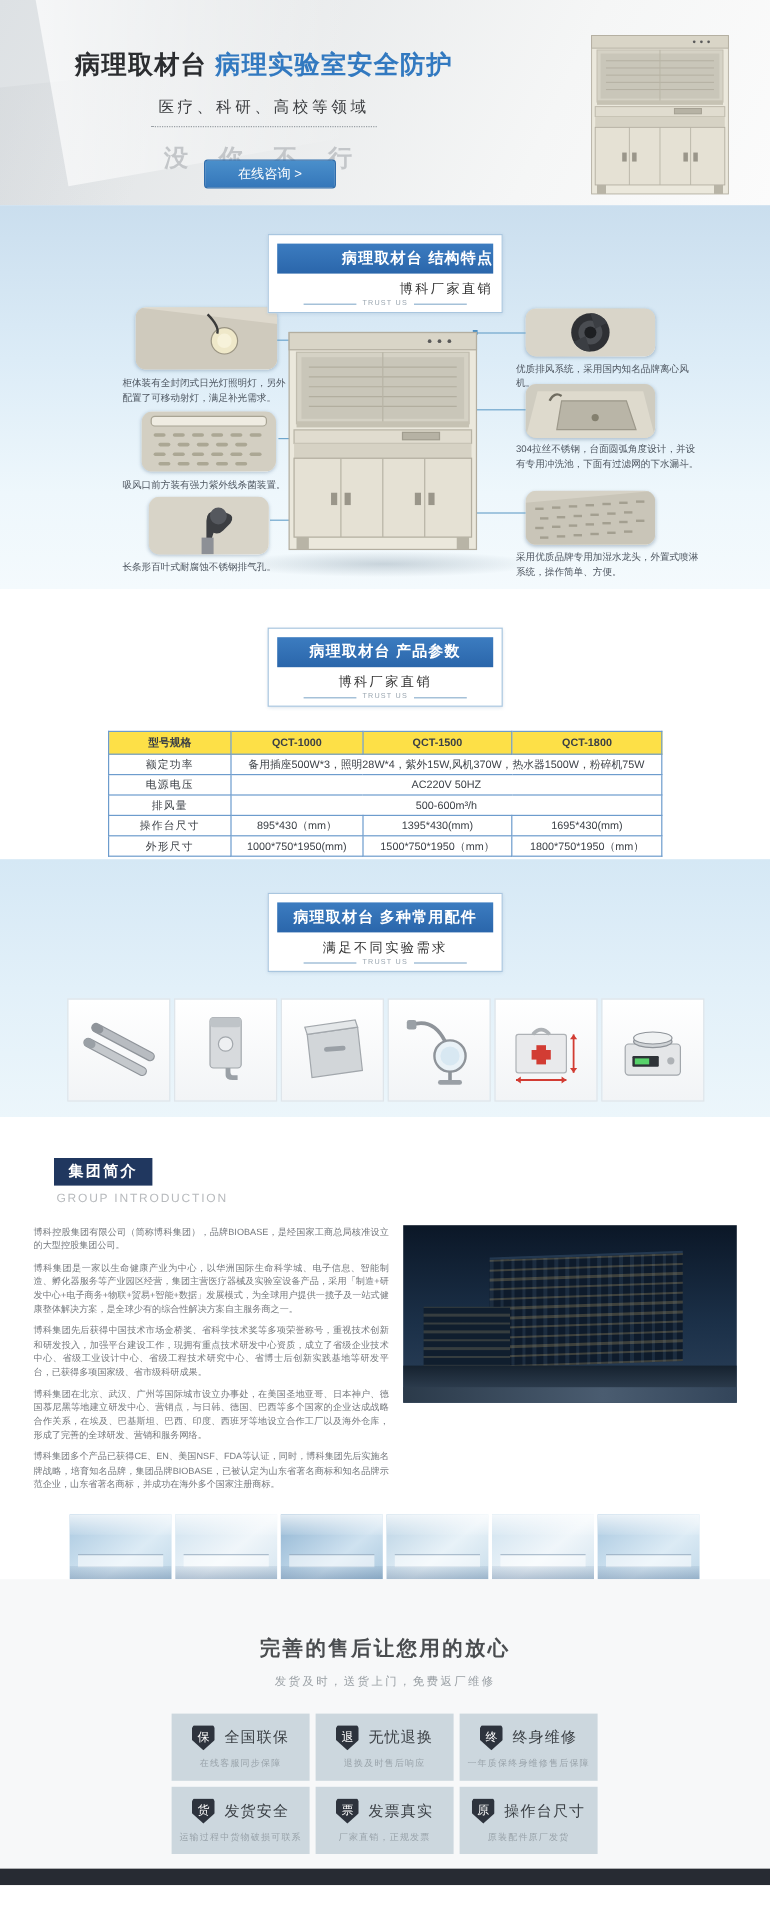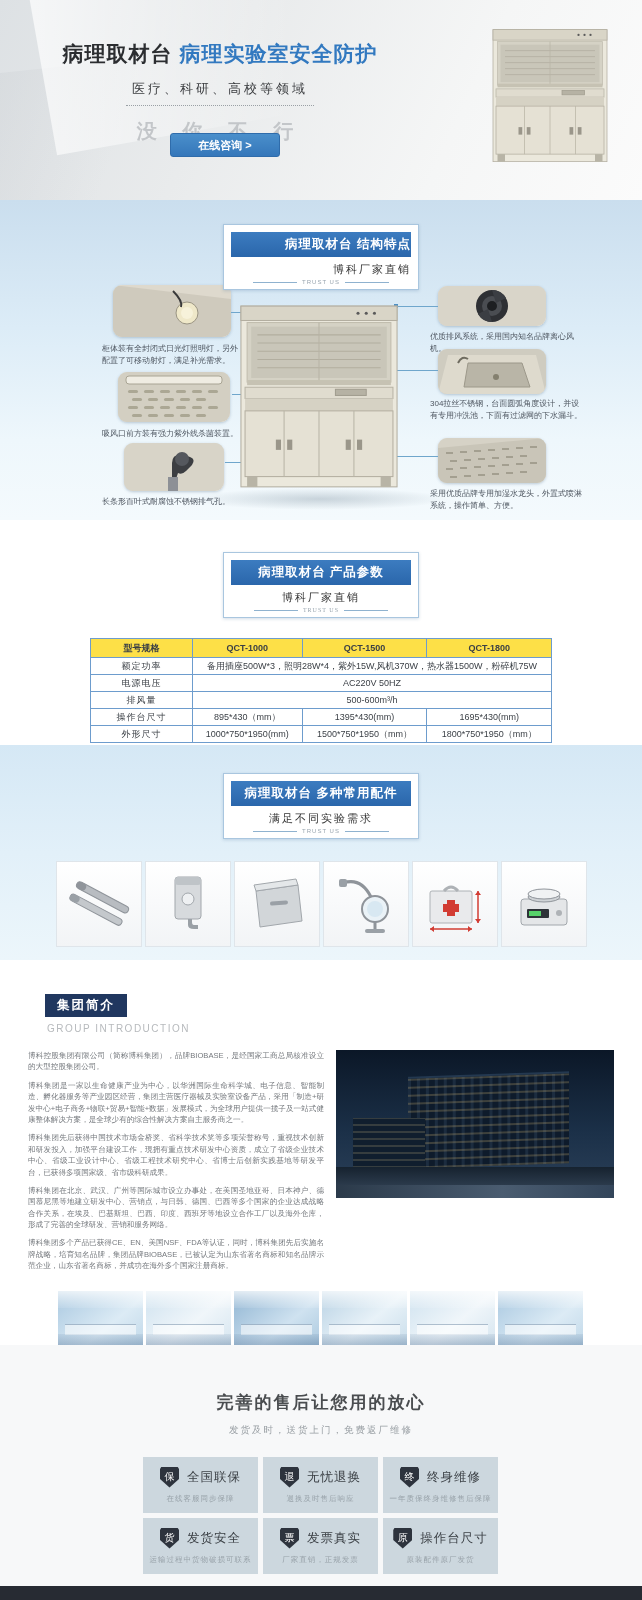--- a/index.html
+++ b/index.html
@@ -3,37 +3,37 @@
 <meta charset="utf-8">
 <style>
   * { box-sizing: border-box; margin: 0; padding: 0; }
   body {
     width: 642px; margin: 0 auto; background: #fff;
     font-family: "Liberation Sans", "DejaVu Sans", sans-serif; color: #333;
   }
   .section { position: relative; width: 642px; overflow: hidden; }
 
   
-  .hero { height: 200px; background: linear-gradient(115deg,#dde1e4 0%,#e9ebec 35%,#f5f6f6 70%,#fbfbfb 100%); }
+  .hero { height: 171px; background: linear-gradient(115deg,#dde1e4 0%,#e9ebec 35%,#f5f6f6 70%,#fbfbfb 100%); }
   .hero::before { content:""; position:absolute; left:-120px; top:60px; width:500px; height:260px;
     background: linear-gradient(115deg, rgba(200,204,208,.55) 0%, rgba(255,255,255,0) 45%);
     transform: rotate(-6deg); }
   .hero::after { content:""; position:absolute; left:40px; top:-40px; width:420px; height:160px;
     background: linear-gradient(100deg, rgba(255,255,255,.7) 0%, rgba(255,255,255,0) 60%);
     transform: rotate(-10deg); }
   .hero-text { position:absolute; left:60px; top:40px; width:320px; text-align:center; z-index:2; }
   .hero-title { font-size: 21px; font-weight: bold; letter-spacing: 1px; }
   .hero-title .t1 { color:#2b2d30; }
   .hero-title .t2 { color:#3279c0; }
   .hero-sub { margin-top:12px; font-size:13px; color:#3a3c3f; letter-spacing:3px;
     display:inline-block; padding:0 6px 7px; border-bottom:1px dotted #9aa0a5; }
   .hero-slogan { margin-top:12px; font-size:20px; color:#c3c6c9; letter-spacing:10px; font-weight:bold; }
   .hero-cta { position:absolute; left:170px; top:133px; width:110px; height:24px; z-index:3;
     background: linear-gradient(#4a8fcb,#3577ba); border:1px solid #2f6cab; border-radius:3px;
-    color:#fff; font-size:11px; line-height:22px; text-align:center; cursor:pointer;font-weight:bold; }
+    color:#fff; font-size:11px; line-height:22px; text-align:center; cursor:pointer; }
   .hero-product { position:absolute; right:32px; top:20px; z-index:2; }
 
   
   .sec-head { position:relative; margin:0 auto; width:196px; background:#fff;
     border:1px solid #a9c6df; padding:7px 7px 4px; text-align:center;
     box-shadow:0 1px 3px rgba(80,120,160,.25); z-index:5; }
   .sec-head-bar { background: linear-gradient(#3c7cc0,#2a66ab); color:#fff; font-size:12.5px;
     font-weight:bold; height:25px; line-height:25px; letter-spacing:1px; }
   .sec-head-sub { margin-top:5px; font-size:11px; color:#333; letter-spacing:2px; }
   .sec-head-trust { margin-top:2px; display:flex; align-items:center; justify-content:center; gap:5px; }
@@ -48,21 +48,21 @@
     box-shadow: 0 1px 3px rgba(60,90,120,.3); }
   .callout-text { position:absolute; font-size:8px; color:#4e5660; line-height:1.45; }
   .cline { position:absolute; height:1px; background:#6fa6cc; z-index:1; }
   .cdot { position:absolute; width:4px; height:4px; background:#4d90c4; z-index:2; }
   .cabinet-wrap { position:absolute; left:236px; top:102px; z-index:3; }
   .cab-shadow { position:absolute; left:190px; top:288px; width:260px; height:22px; border-radius:50%;
     background: radial-gradient(ellipse, rgba(120,140,155,.35) 0%, rgba(120,140,155,0) 70%); }
 
   
   .params { height: 225px; background:#fff; }
-  .params .sec-head { margin-top:32px;font-family:Liberation Serif, serif; }
+  .params .sec-head { margin-top:32px; }
   .ptable { width:462px; margin:20px auto 0; border-collapse:collapse; font-size:9px; color:#3a3f45; }
   .ptable th, .ptable td { border:1px solid #6d9ccd; text-align:center; height:17px; padding:1px 2px; }
   .ptable th { background:#fde047; font-weight:bold; height:19px; }
   .ptable td.lbl { width:102px; background:#fff; letter-spacing:1px; }
 
   
   .accessories { height: 215px; background: linear-gradient(#d5e8f5 0%, #e2f0f9 50%, #ecf6fb 100%); }
   .accessories .sec-head { margin-top:28px; }
   .acc-row { display:flex; gap:3px; justify-content:center; margin-top:22px; }
   .acc-card { width:86px; height:86px; background:linear-gradient(#ffffff,#f2f4f6);

